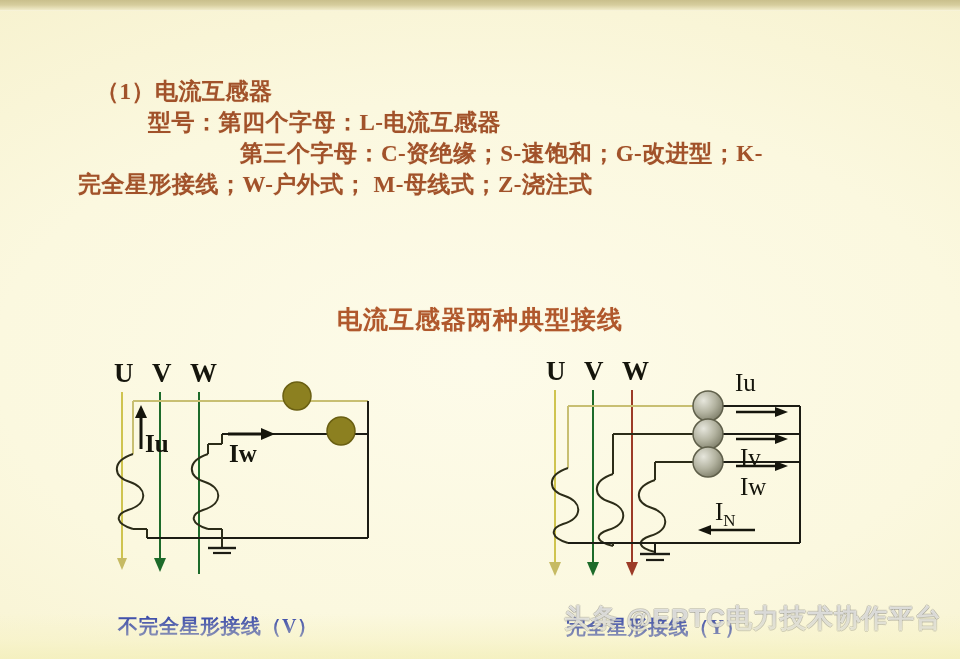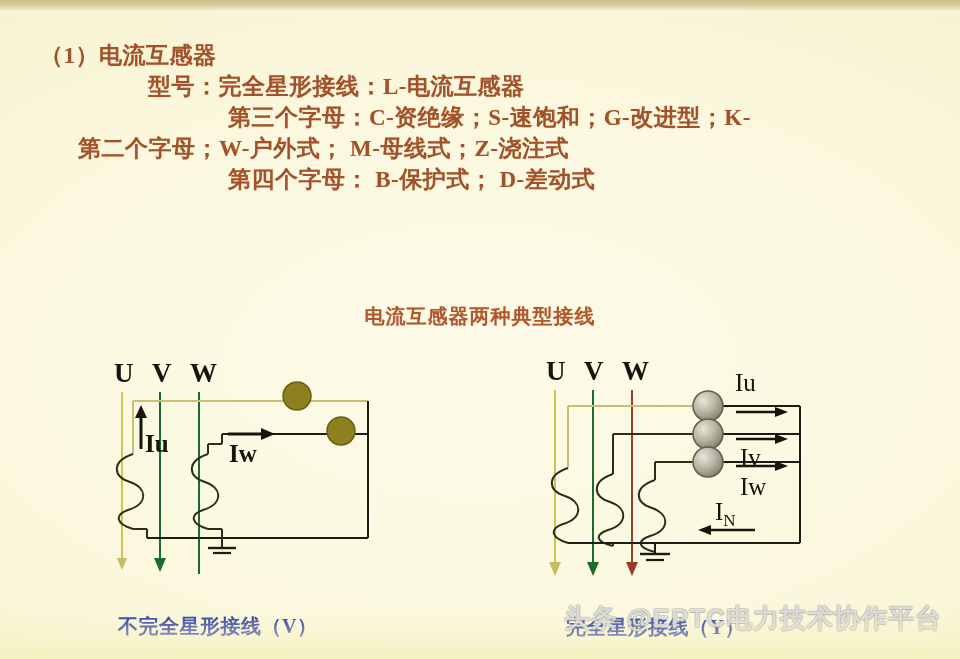--- a/index.html
+++ b/index.html
@@ -43,35 +43,35 @@
   }
   .tline {
     color: #a1522a;
     font-size: 23px;
     line-height: 31px;
     font-weight: 600;
     letter-spacing: 0.5px;
     white-space: pre;
     text-shadow: 0 0 1px rgba(200,130,90,0.35);
   }
-  .tline.l1 { padding-left: 40px; }
+  .tline.l1 { padding-left: 96px; margin-top: 36px; }
   .tline.l2 { padding-left: 148px; }
   .tline.l3 { padding-left: 228px; }
   .tline.l4 { padding-left: 78px; }
-  .tline.l5 { padding-left: 228px; }
+  .tline.l5 { padding-left: 228px; margin-left: 12px; }
   .tline.l6 { padding-left: 78px; }
   .tline.l7 { padding-left: 228px; }
 
   .subtitle {
     position: absolute;
     left: 0; top: 303px;
     width: 960px;
     text-align: center;
     color: #b0582c;
-    font-size: 20px;
+    font-size: 25px;
     font-weight: 700;
     letter-spacing: 1px;
     text-shadow: 0 0 1px rgba(200,130,90,0.35);
   }
 
   
   .diagram {
     position: absolute;
   }
   .diagram svg { display: block; }
@@ -106,24 +106,23 @@
 </style>
 </head>
 <body>
 
 <div id="slide">
 
   <div class="top-strip"></div>
 
   <div class="textblock">
     <div class="tline l1">（1）电流互感器</div>
-    <div class="tline l2">型号：完全星形接线：L-电流互感器</div>
+    <div class="tline l2">型号：第四个字母：L-电流互感器</div>
     <div class="tline l5">第三个字母：C-资绝缘；S-速饱和；G-改进型；K-</div>
-    <div class="tline l6">第二个字母；W-户外式； M-母线式；Z-浇注式</div>
-    <div class="tline l7">第四个字母： B-保护式； D-差动式</div>
+    <div class="tline l6">完全星形接线；W-户外式； M-母线式；Z-浇注式</div>
   </div>
 
   <div class="subtitle">电流互感器两种典型接线</div>
 
   <div class="diagram" id="left-diagram" style="left:100px; top:358px;">
     <svg width="310" height="250" viewBox="0 0 310 250">
 
       <text x="14" y="24" font-family="'Liberation Serif',serif" font-size="27" font-weight="bold" fill="#15150c">U</text>
       <text x="52" y="24" font-family="'Liberation Serif',serif" font-size="27" font-weight="bold" fill="#15150c">V</text>
       <text x="90" y="24" font-family="'Liberation Serif',serif" font-size="27" font-weight="bold" fill="#15150c">W</text>

